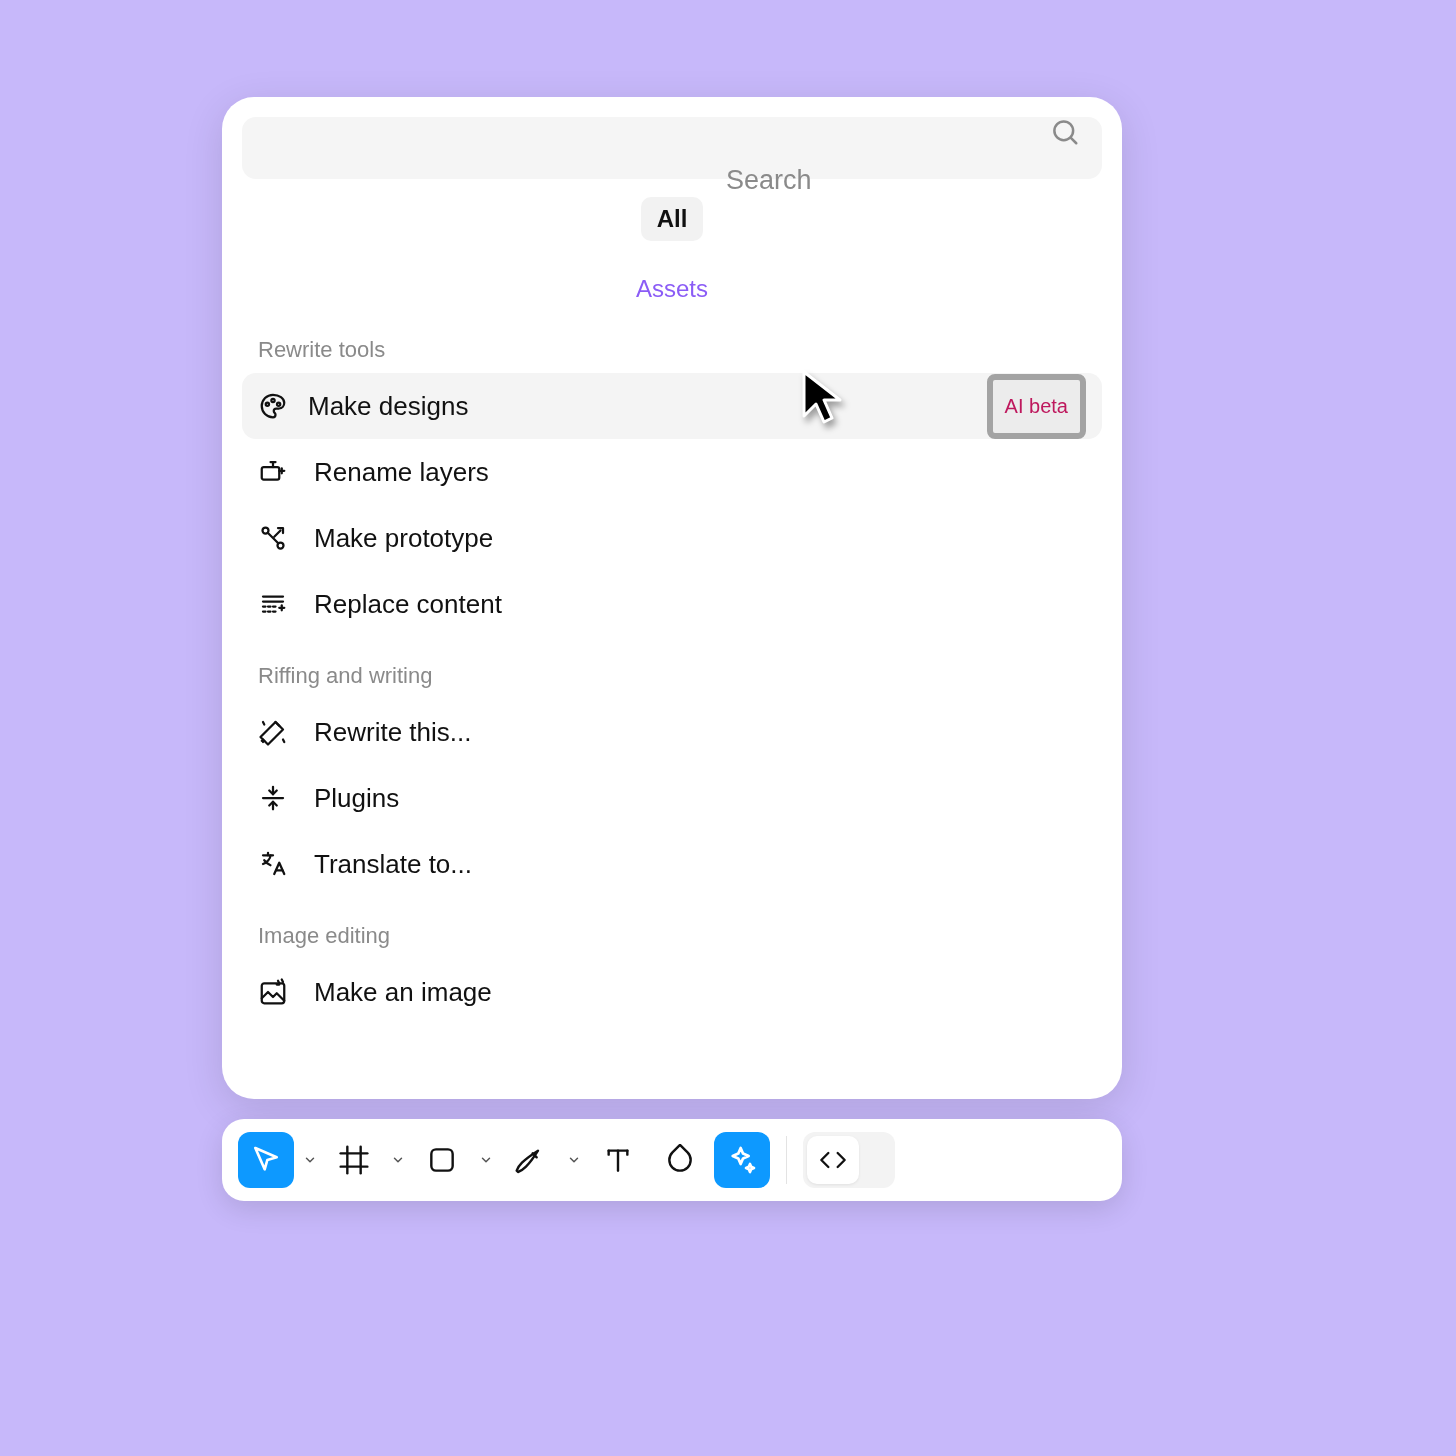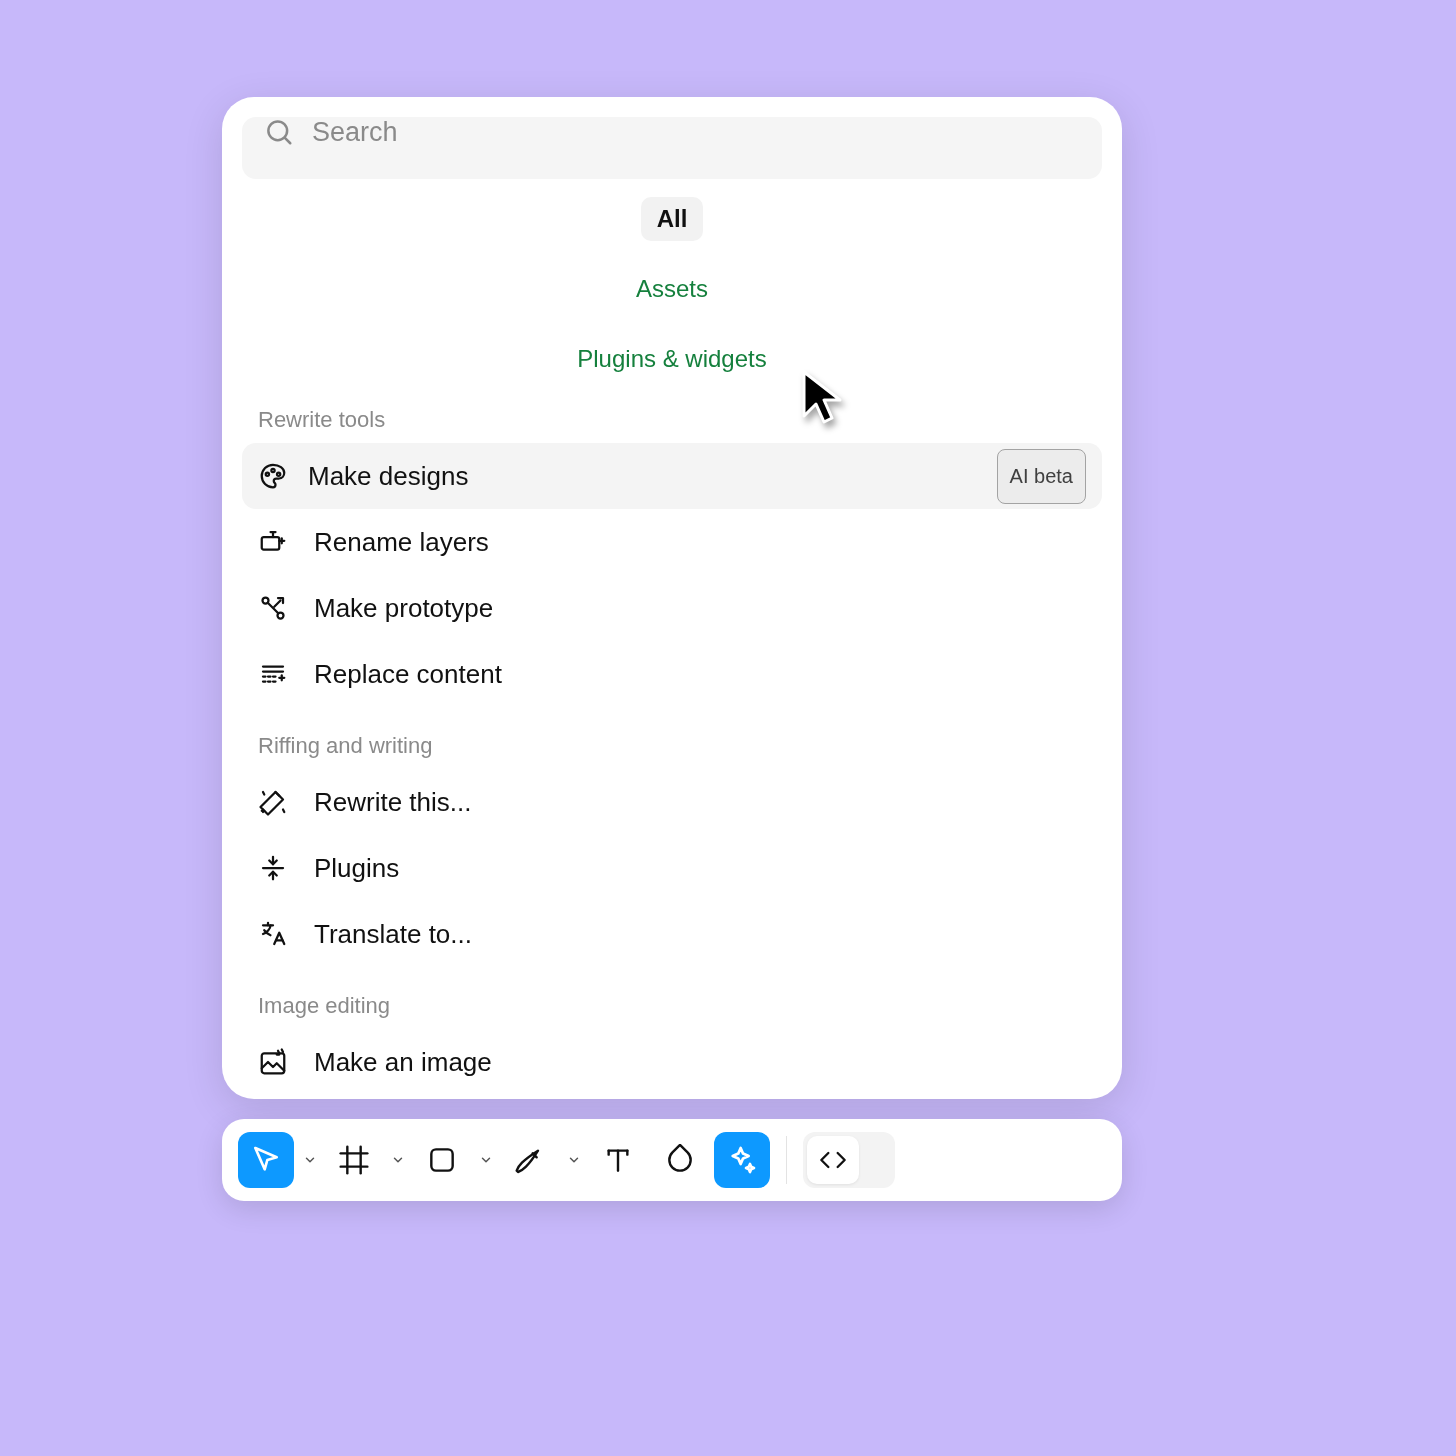--- a/index.html
+++ b/index.html
@@ -17,46 +17,47 @@
     top: 97px;
     width: 900px;
     height: 1002px;
     background: #fff;
     border-radius: 32px;
     box-shadow: 0 10px 40px rgba(0,0,0,0.12);
     padding: 20px 20px 10px 20px;
   }
   .search-row {
     display: flex;
-    align-items: flex-start;
+    align-items: flex-end;
     height: 62px;
     background: #f5f5f5;
     border-radius: 14px;
     padding: 0 22px;
     gap: 18px;
+    flex-direction: column;
   }
   .search-row input {
     flex: 1;
     border: none;
     background: transparent;
     outline: none;
     font-size: 27px;
     color: #333;
   }
   .search-row input::placeholder { color: #8a8a8a; }
   .tabs {
     display: flex;
     gap: 26px;
     padding: 18px 6px 0 6px;
     align-items: center;
     flex-direction: column;
   }
   .tab {
     font-size: 24px;
-    color: #15803d;
+    color: #8b5cf6;
     padding: 8px 16px;
     border-radius: 10px;
     cursor: pointer;
   }
   .tab.active {
     color: #111;
     font-weight: 600;
     background: #f2f2f2;
   }
   .section-label {
@@ -75,23 +76,23 @@
     position: relative;
   }
   .item.hover { background: #f4f4f4; gap: 20px; }
   .item-label {
     font-size: 26px;
     color: #111;
     flex: 1;
   }
   .badge {
     font-size: 20px;
-    color: #404040;
+    color: #be185d;
     background: #ececec;
-    border: 1px solid #a3a3a3;
+    border: 6px solid #a3a3a3;
     border-radius: 8px;
     padding: 15px 12px;
   }
   .icon {
     width: 30px;
     height: 30px;
     display: flex;
     align-items: center;
     justify-content: center;
     color: #111;
@@ -186,21 +187,20 @@
         <circle cx="11" cy="11" r="7.5"></circle>
           <line x1="21" y1="21" x2="16.5" y2="16.5"></line>
       </svg>
     </span>
     <input type="text" placeholder="Search" style="">
   </div>
 
   <div class="tabs">
     <div class="tab active">All</div>
     <div class="tab">Assets</div>
-    <div class="tab">Plugins &amp; widgets</div>
   </div>
 
   <div class="section-label">Rewrite tools</div>
 
   <div class="item hover">
     <span class="icon">
       <svg viewBox="0 0 24 24" fill="none" stroke="currentColor" stroke-width="1.8" stroke-linecap="round" stroke-linejoin="round">
         <path d="M12 3a9 9 0 1 0 0 18c1.2 0 2-.9 2-2 0-.6-.3-1.1-.7-1.5-.4-.4-.7-.9-.7-1.5 0-1.1.9-2 2-2h2.3A4.5 4.5 0 0 0 21 9.5C21 5.9 17 3 12 3Z"></path>
         <circle cx="7.5" cy="10.5" r="1.3"></circle>
           <circle cx="12" cy="7.5" r="1.3"></circle>

